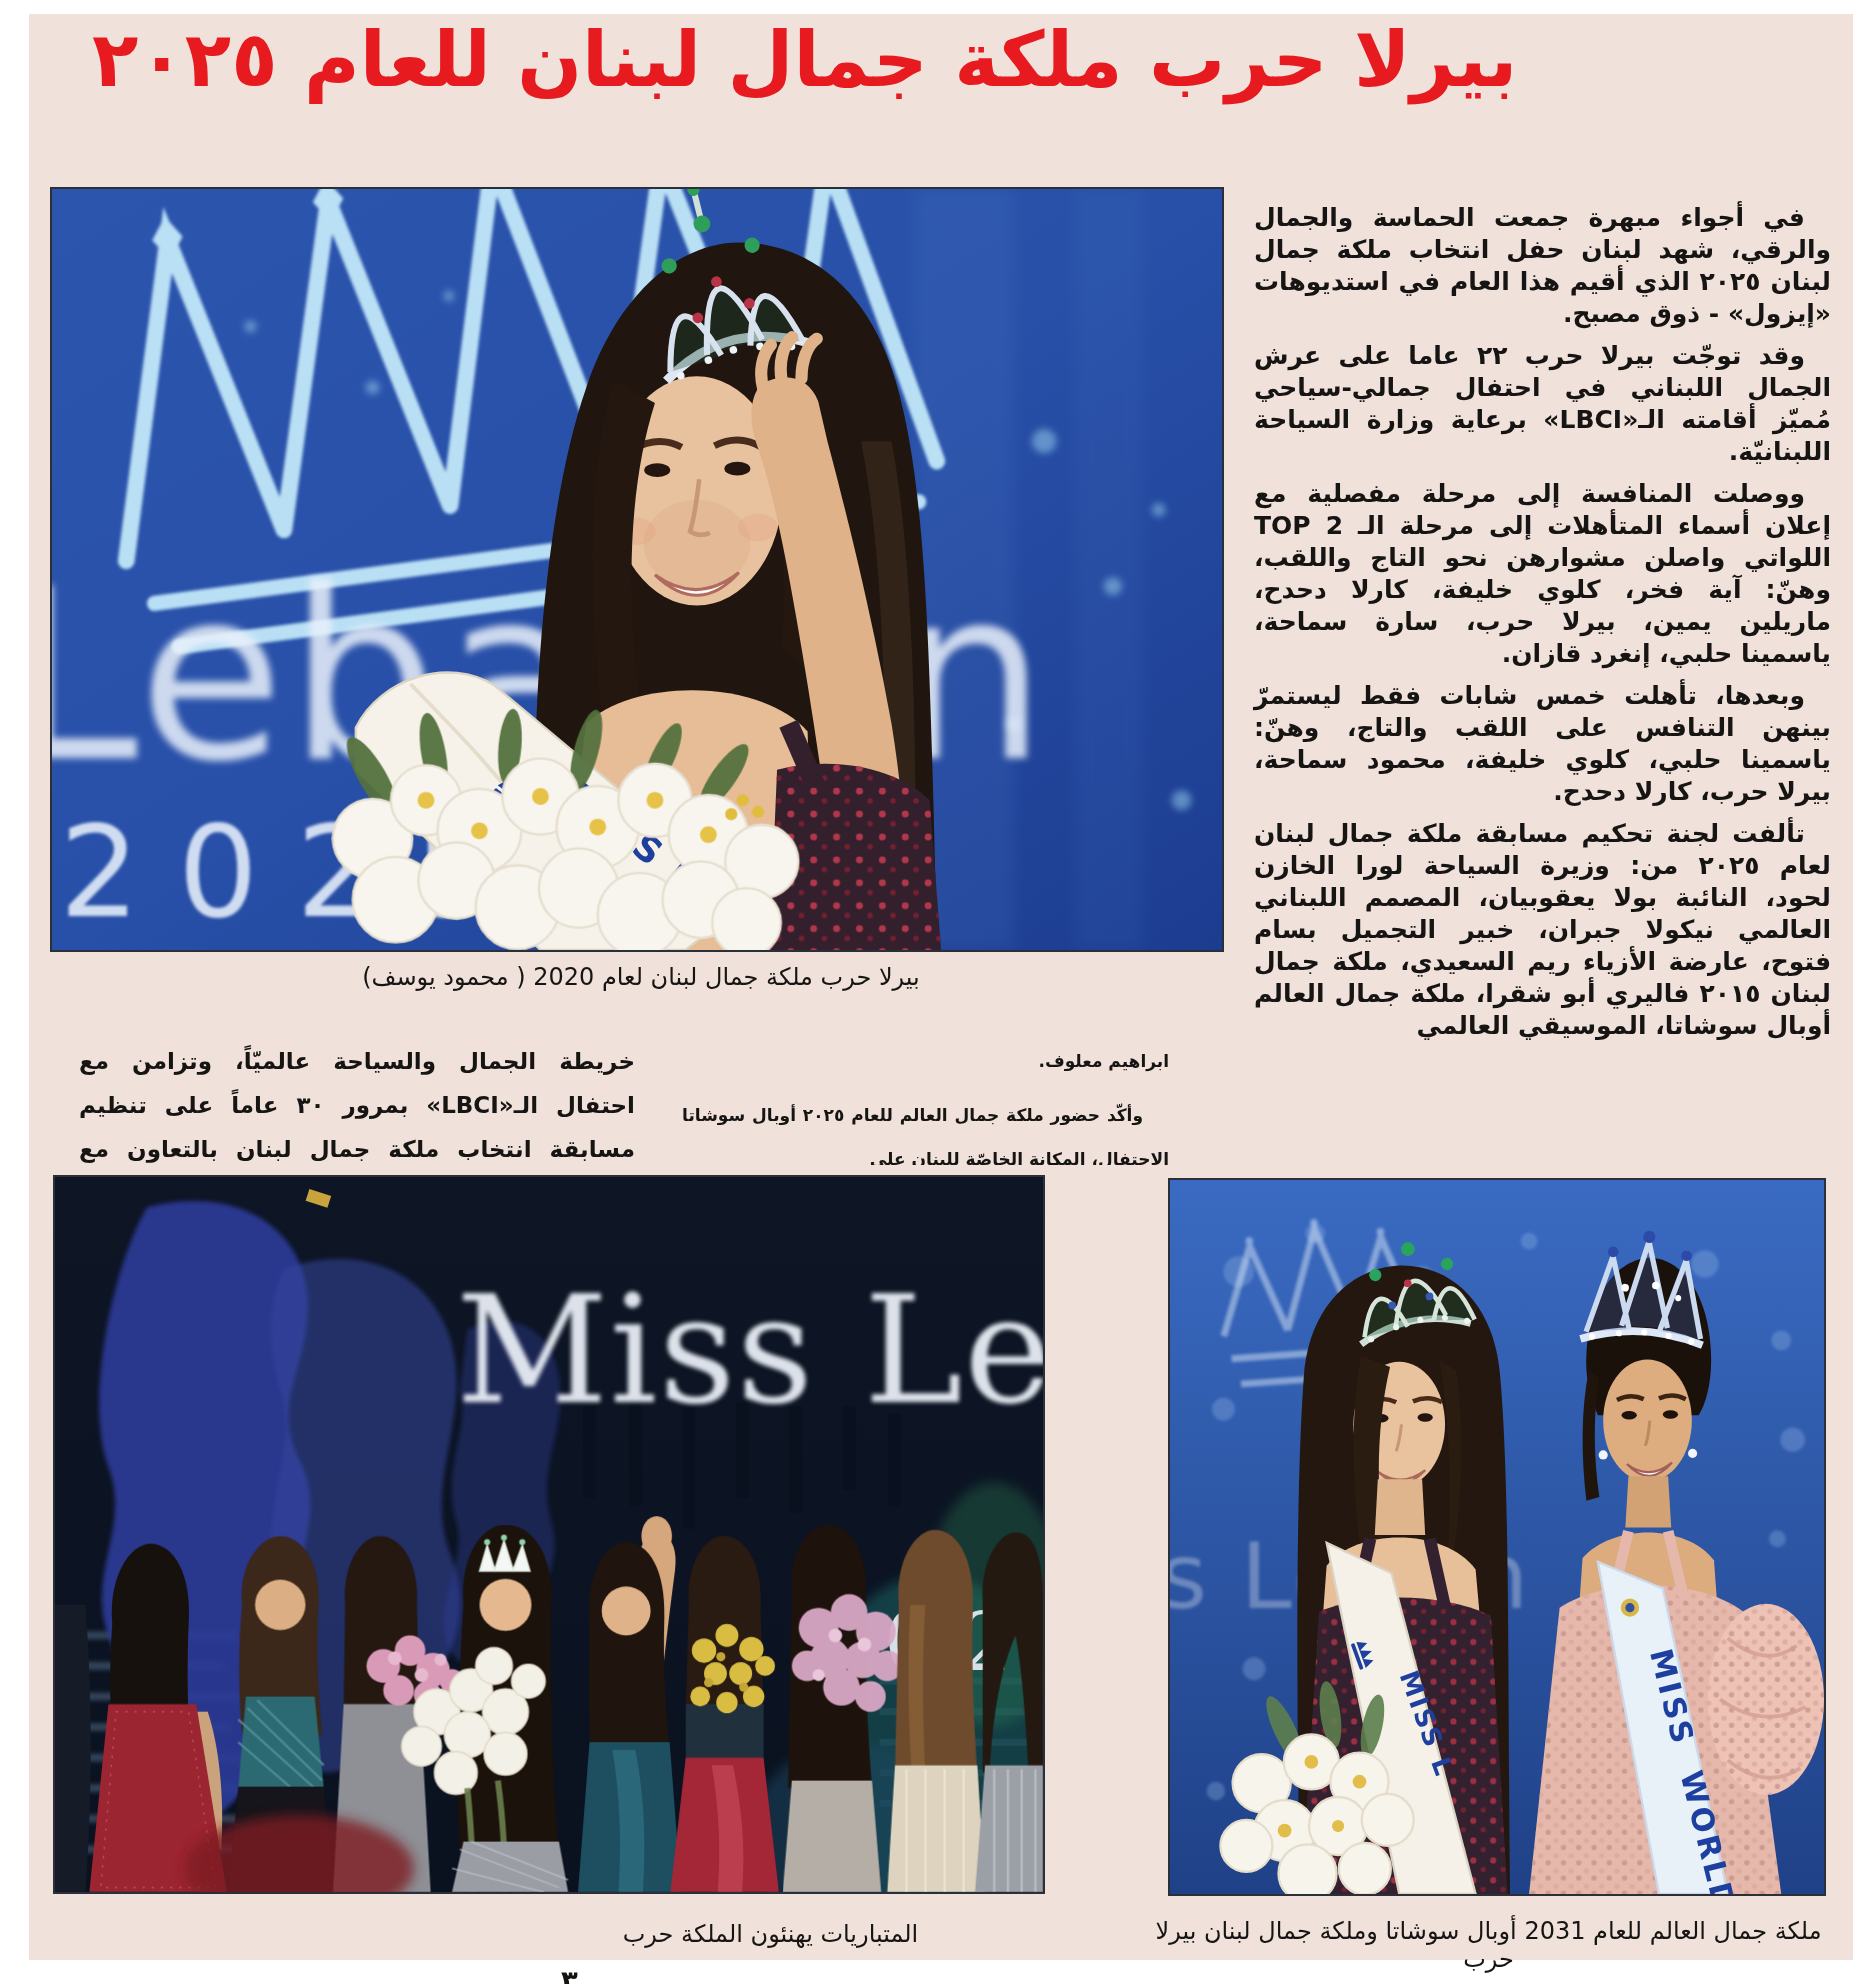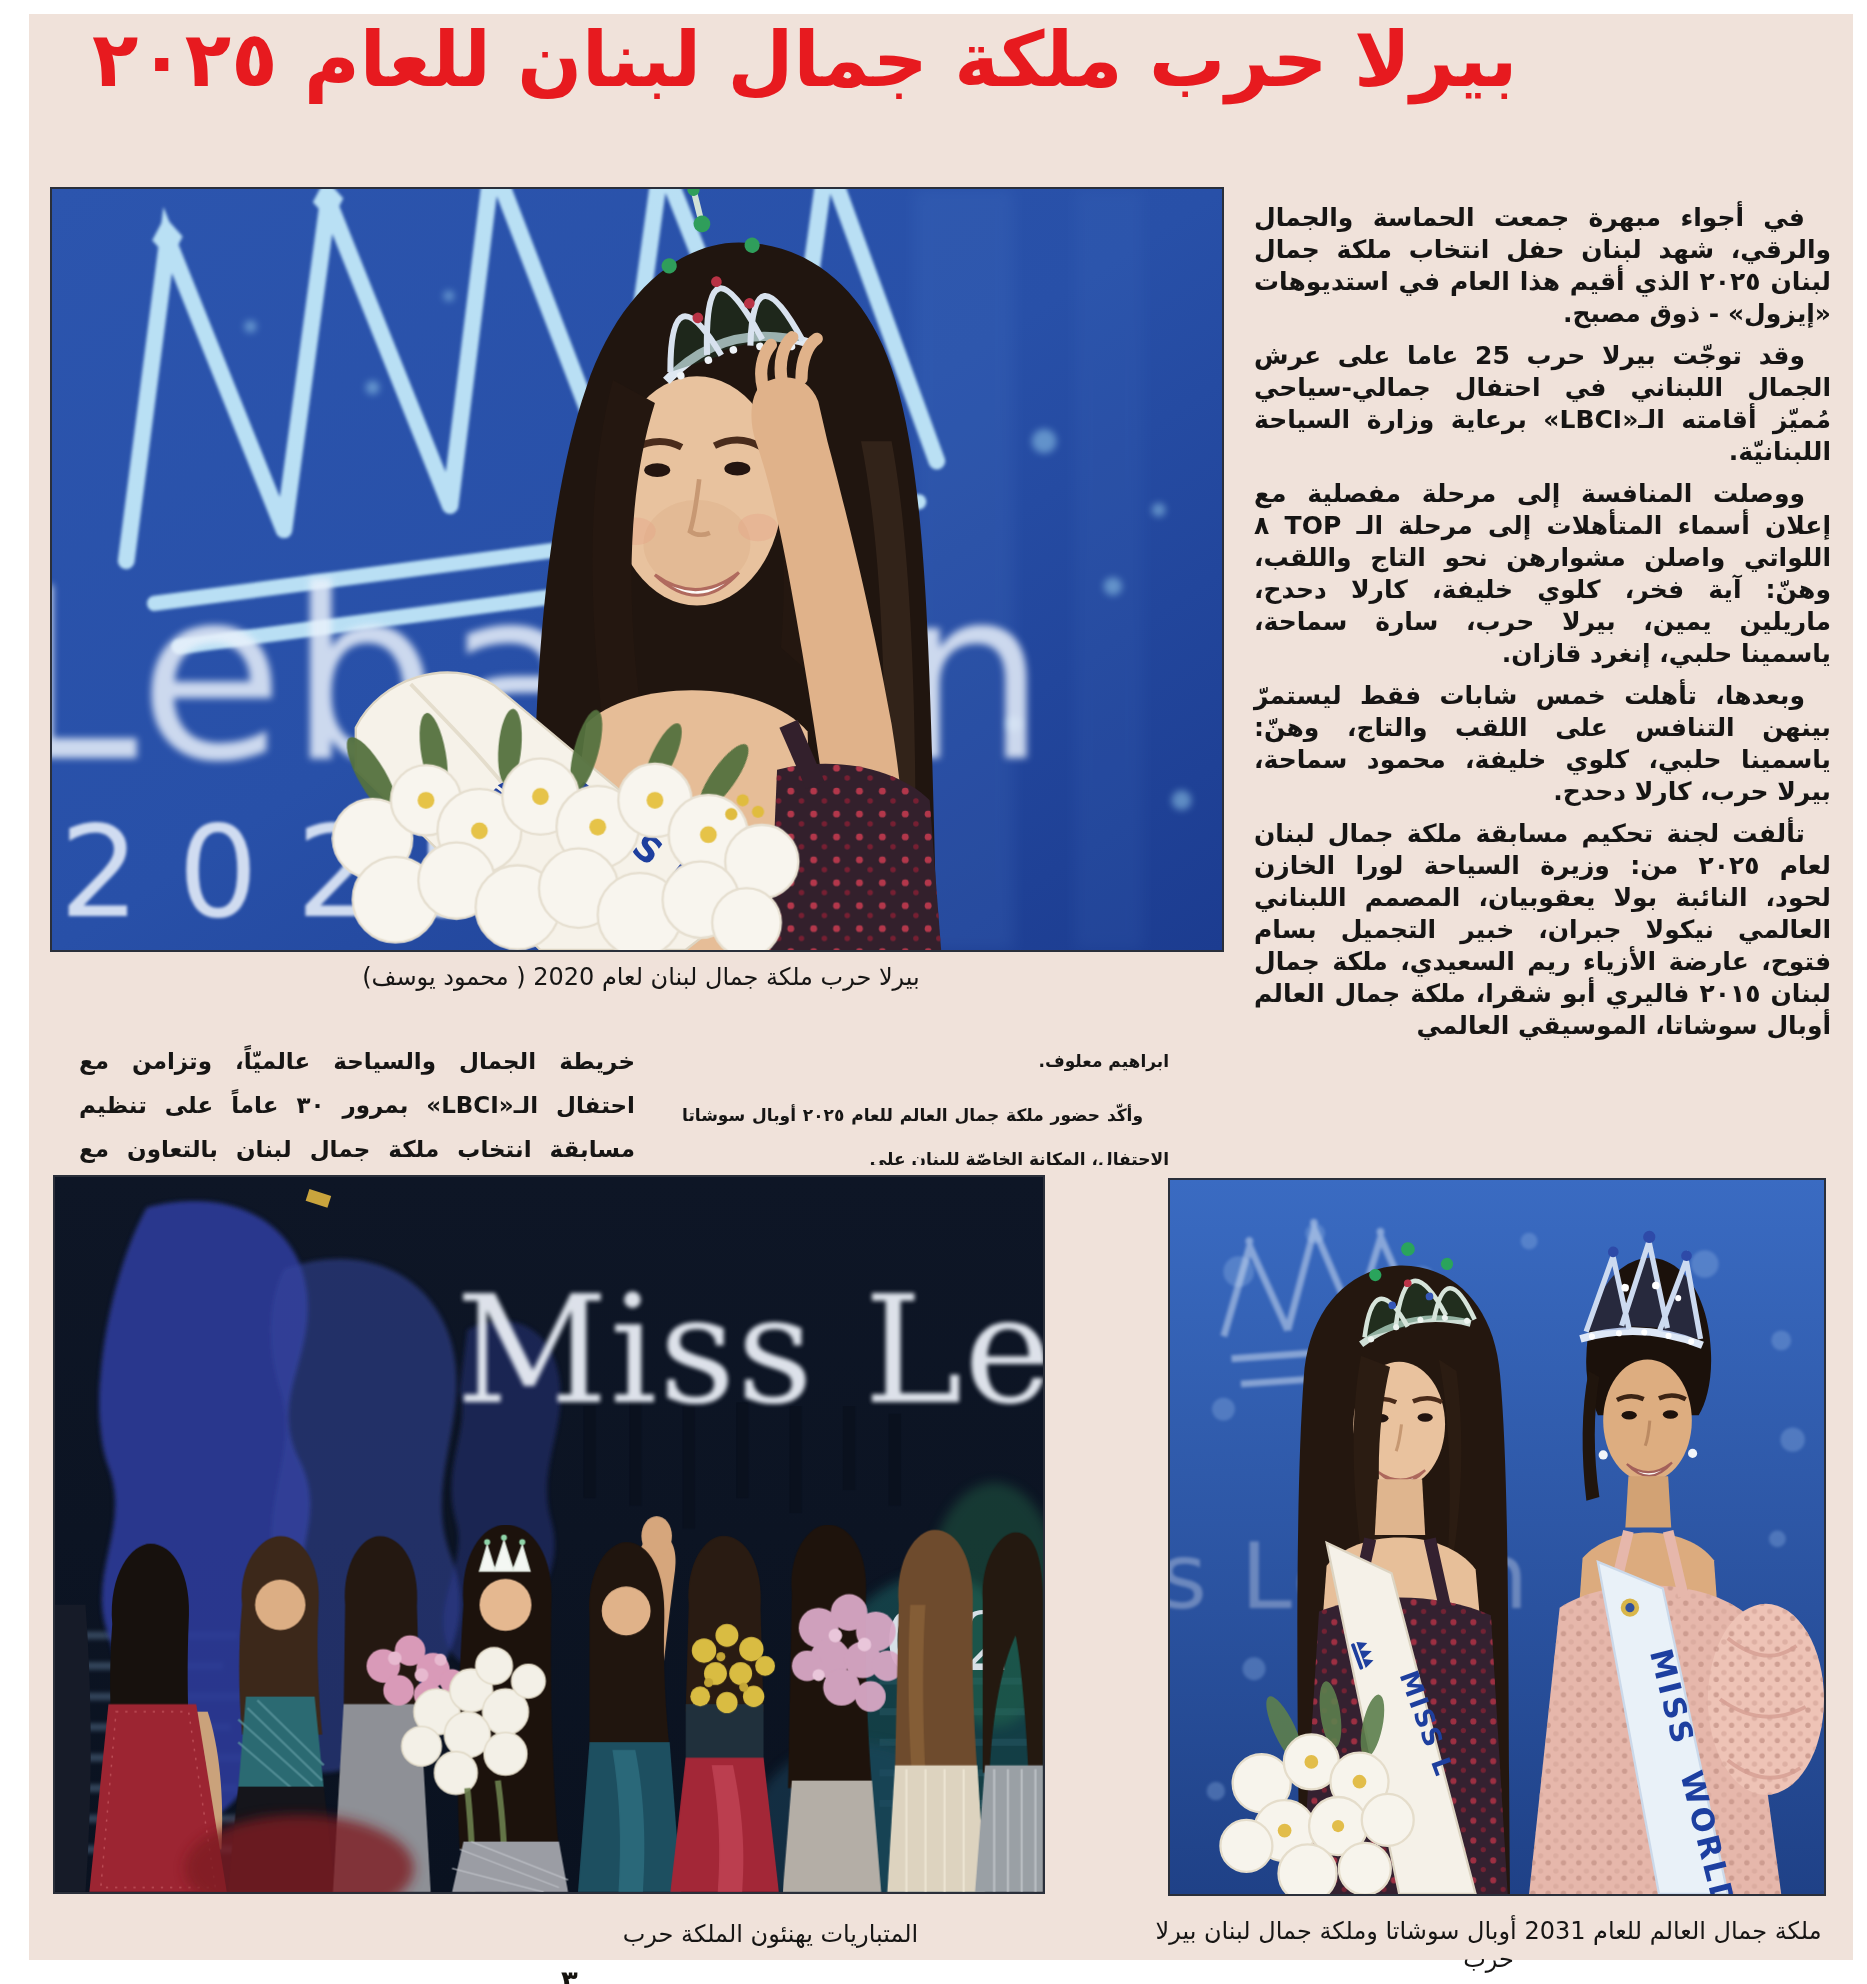--- a/index.html
+++ b/index.html
@@ -173,22 +173,22 @@
           <circle cx="925" cy="815" r="8"></circle>
           <circle cx="890" cy="818" r="8"></circle>
         </g>
   </g>
 </svg>
 </figure>
 <div class="caption main-caption">بيرلا حرب ملكة جمال لبنان لعام 2020 ( محمود يوسف)</div>
 
 <div class="col right-col">
     <p>في أجواء مبهرة جمعت الحماسة والجمال والرقي، شهد لبنان حفل انتخاب ملكة جمال لبنان ٢٠٢٥ الذي أقيم هذا العام في استديوهات «إيزول» - ذوق مصبح.</p>
-    <p>وقد توجّت بيرلا حرب 25 عاما على عرش الجمال اللبناني في احتفال جمالي-سياحي مُميّز أقامته الـ«LBCI» برعاية وزارة السياحة اللبنانيّة.</p>
-    <p>ووصلت المنافسة إلى مرحلة مفصلية مع إعلان أسماء المتأهلات إلى مرحلة الـ TOP ٨ اللواتي واصلن مشوارهن نحو التاج واللقب، وهنّ: آية فخر، كلوي خليفة، كارلا دحدح، ماريلين يمين، بيرلا حرب، سارة سماحة، ياسمينا حلبي، إنغرد قازان.</p>
+    <p>وقد توجّت بيرلا حرب ٢٢ عاما على عرش الجمال اللبناني في احتفال جمالي-سياحي مُميّز أقامته الـ«LBCI» برعاية وزارة السياحة اللبنانيّة.</p>
+    <p>ووصلت المنافسة إلى مرحلة مفصلية مع إعلان أسماء المتأهلات إلى مرحلة الـ TOP 2 اللواتي واصلن مشوارهن نحو التاج واللقب، وهنّ: آية فخر، كلوي خليفة، كارلا دحدح، ماريلين يمين، بيرلا حرب، سارة سماحة، ياسمينا حلبي، إنغرد قازان.</p>
     <p>وبعدها، تأهلت خمس شابات فقط ليستمرّ بينهن التنافس على اللقب والتاج، وهنّ: ياسمينا حلبي، كلوي خليفة، محمود سماحة، بيرلا حرب، كارلا دحدح.</p>
     <p>تألفت لجنة تحكيم مسابقة ملكة جمال لبنان لعام ٢٠٢٥ من: وزيرة السياحة لورا الخازن لحود، النائبة بولا يعقوبيان، المصمم اللبناني العالمي نيكولا جبران، خبير التجميل بسام فتوح، عارضة الأزياء ريم السعيدي، ملكة جمال لبنان ٢٠١٥ فاليري أبو شقرا، ملكة جمال العالم أوبال سوشاتا، الموسيقي العالمي</p>
   </div>
 <div class="col mid-col">
     <p>ابراهيم معلوف.</p>
     <p>وأكّد حضور ملكة جمال العالم للعام ٢٠٢٥ أوبال سوشاتا الاحتفال، المكانة الخاصّة للبنان على</p>
   </div>
 <div class="col left-col">
     <p>خريطة الجمال والسياحة عالميّاً، وتزامن مع احتفال الـ«LBCI» بمرور ٣٠ عاماً على تنظيم مسابقة انتخاب ملكة جمال لبنان بالتعاون مع وزارة السياحة.</p>
   </div>

